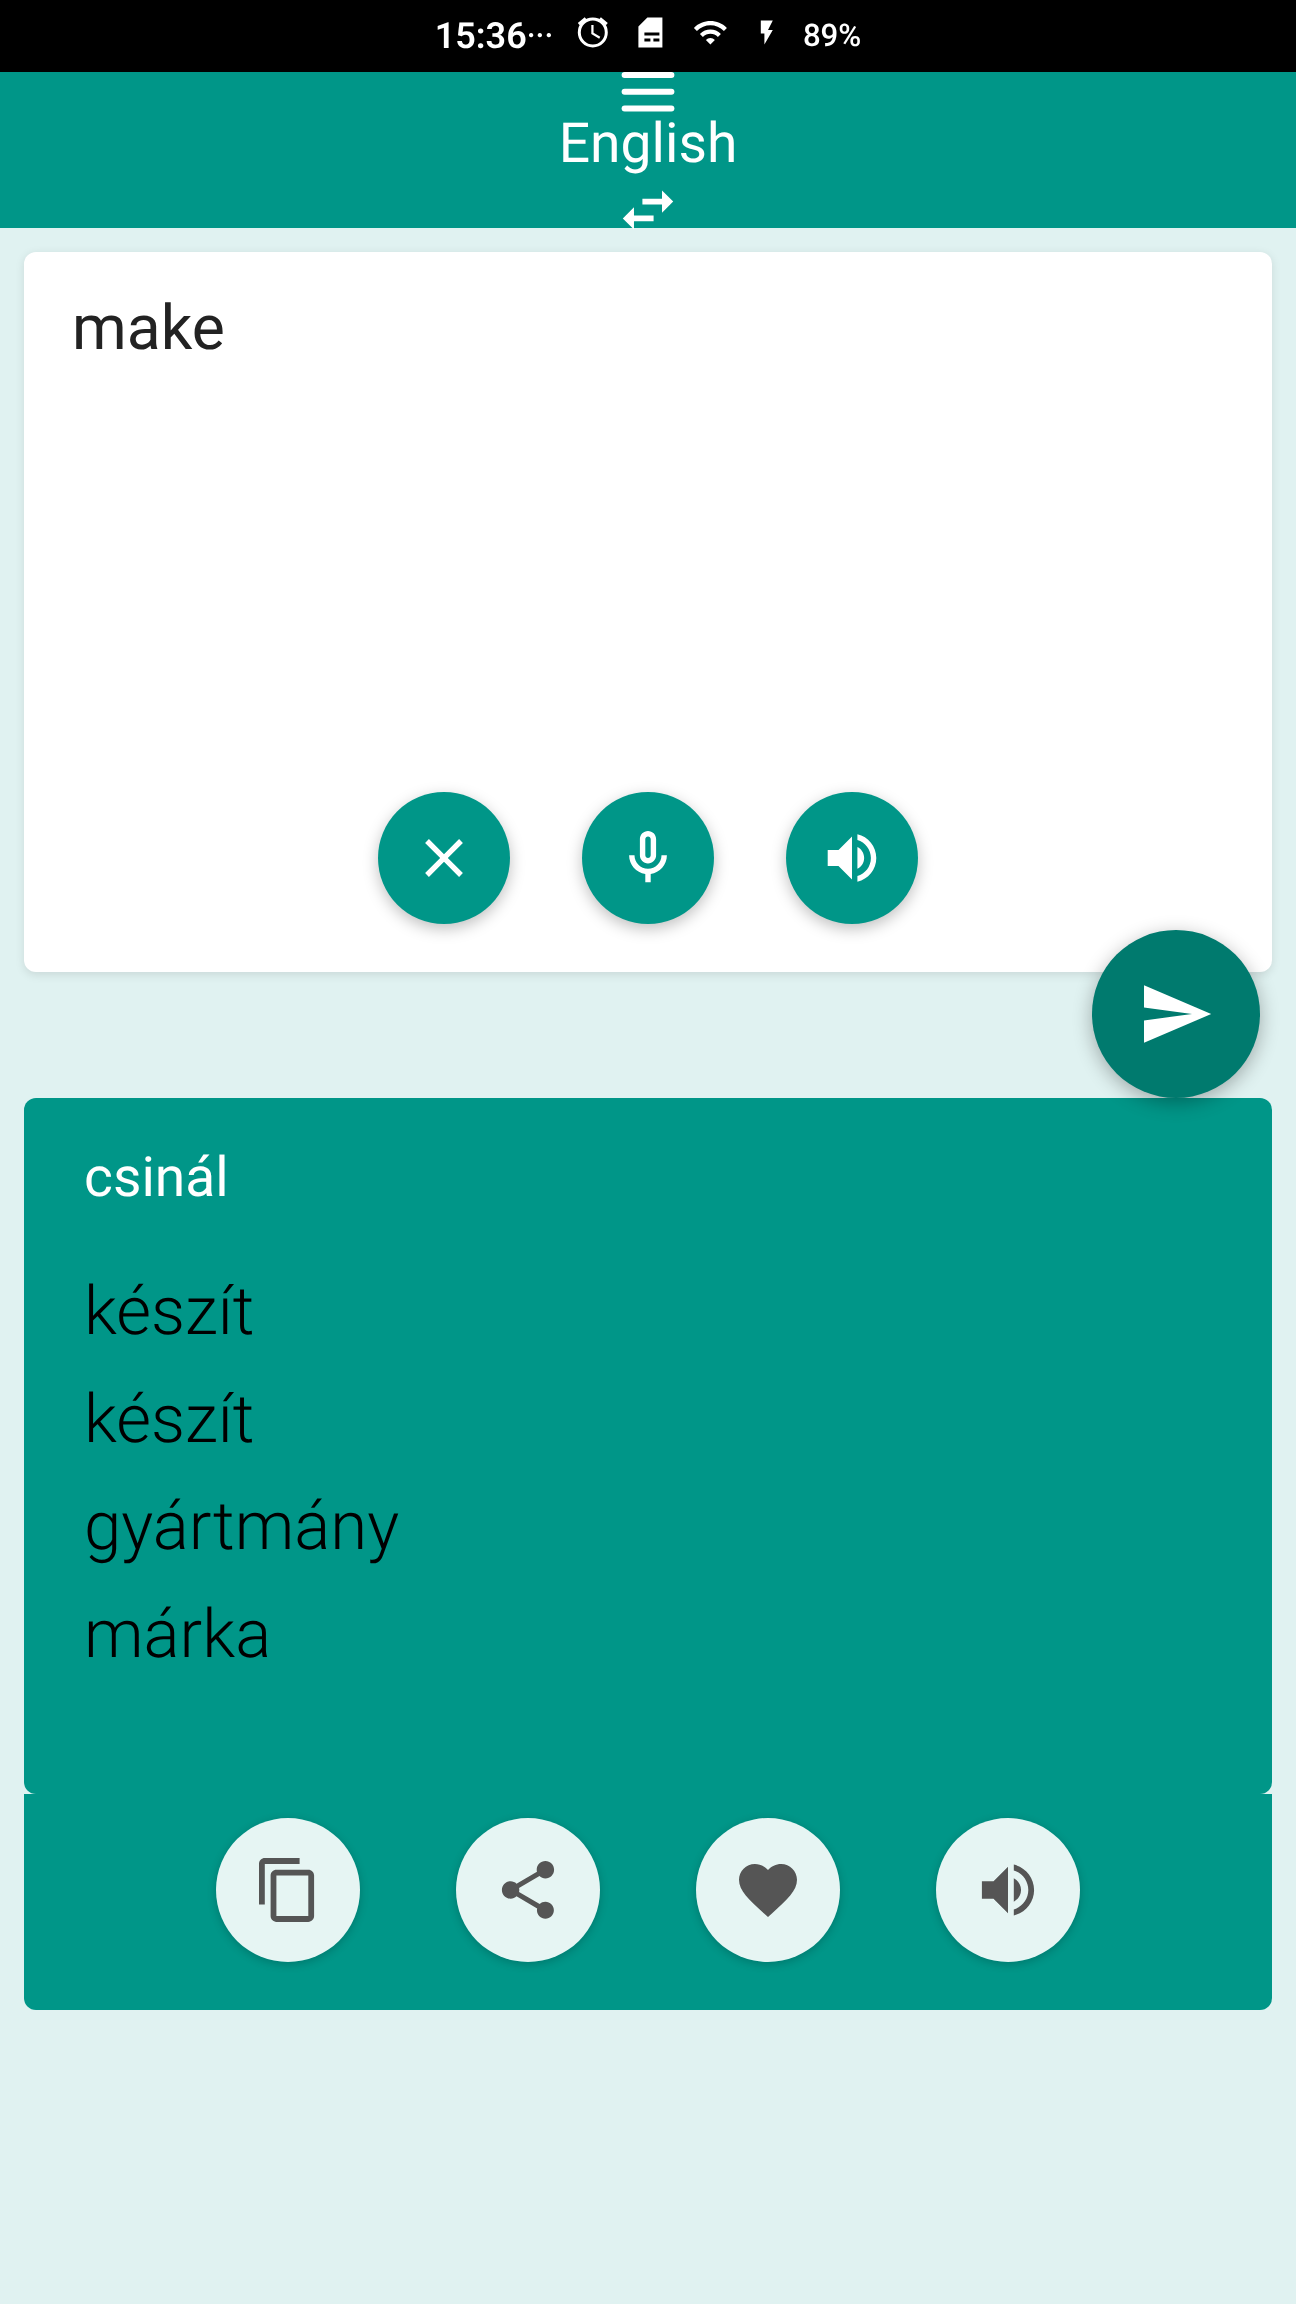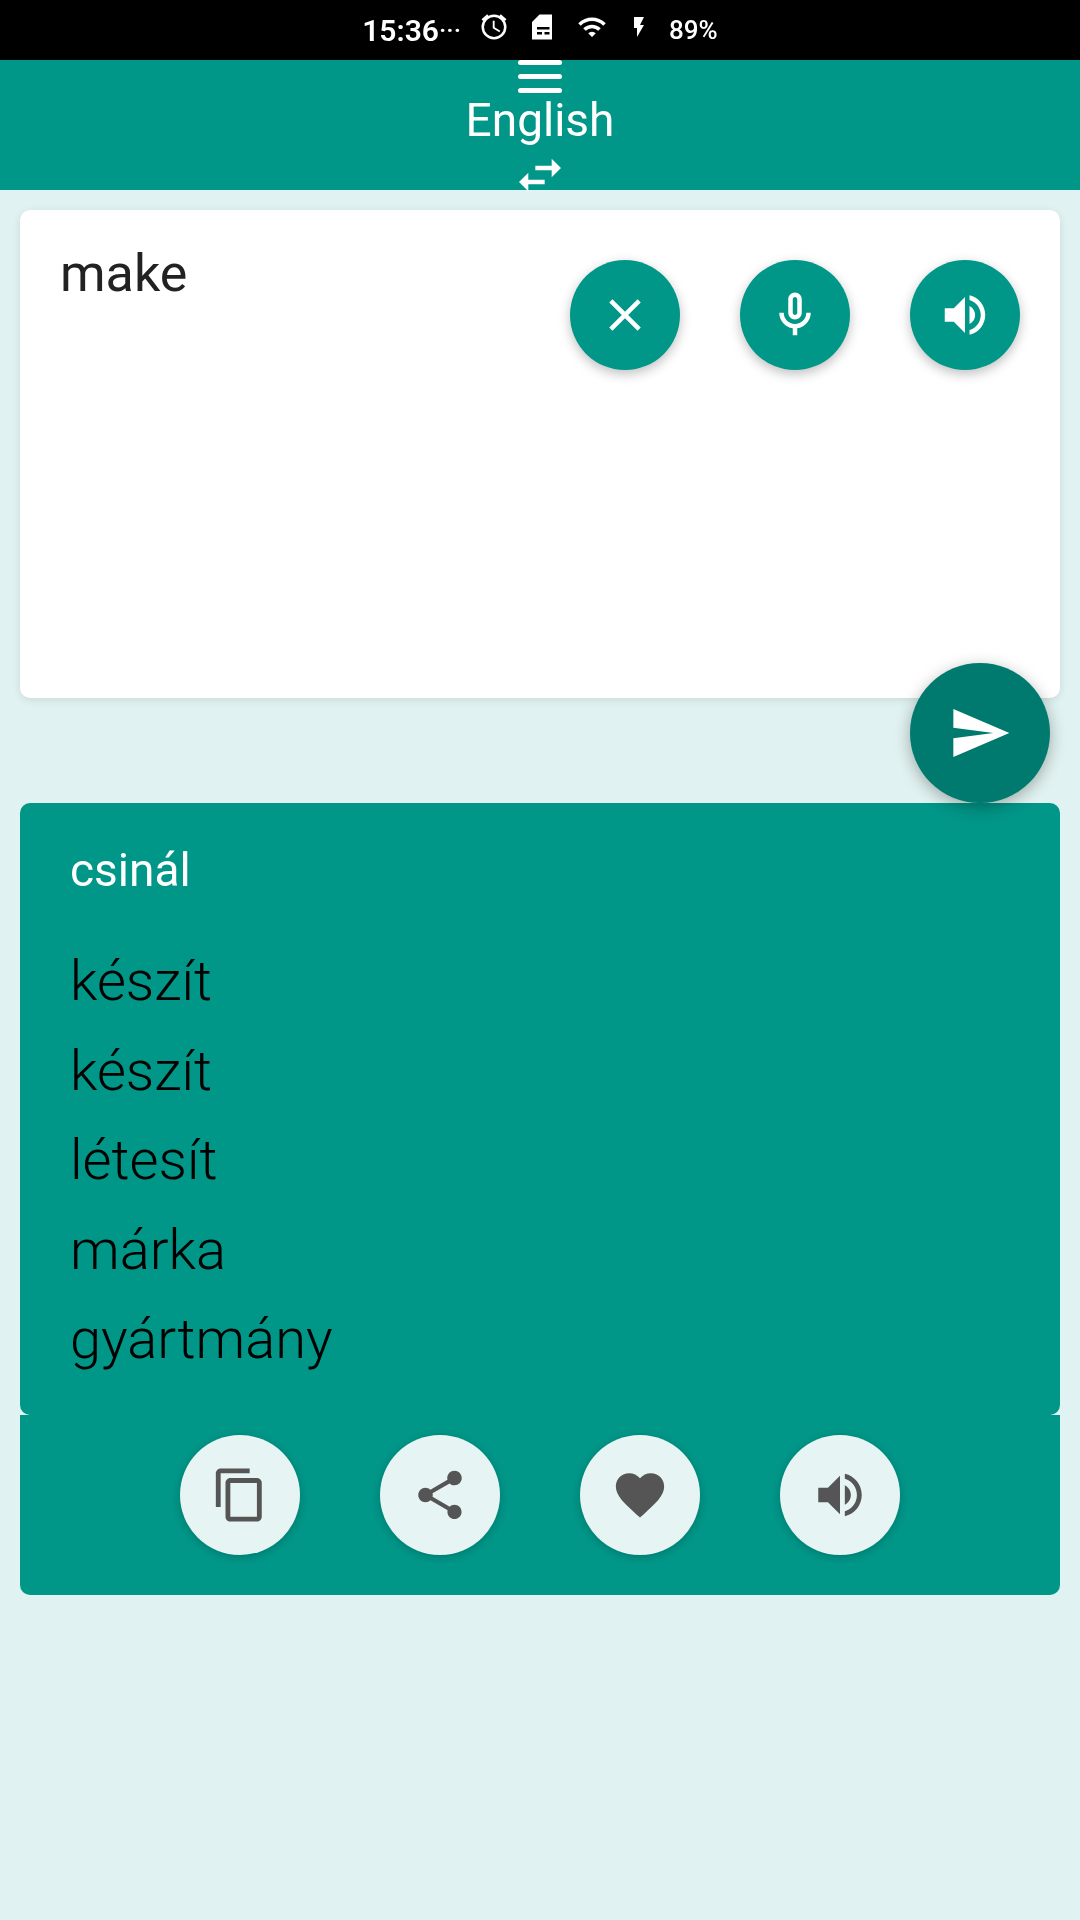--- a/index.html
+++ b/index.html
@@ -90,23 +90,23 @@
       height: 56px;
       fill: #fff;
     }
 
     
     .input-area {
       background: #fff;
       margin: 20px;
       border-radius: 10px;
       padding: 30px 40px 40px;
-      height: 488px;
-      display: flex;
-      flex-direction: row;
+      height: 600px;
+      display: flex;
+      flex-direction: column;
       justify-content: space-between;
       box-shadow: 0 2px 8px rgba(0,0,0,0.1);
     }
 
     .text-input {
       font-size: 52px;
       color: #222;
       border: none;
       outline: none;
       width: 100%;
@@ -307,23 +307,22 @@
         <path d="M2.01 21L23 12 2.01 3 2 10l15 2-15 2z"></path>
       </svg>
   </button>
 </div>
 
 <div class="translation-area">
   <div class="translation-primary">csinál</div>
   <div class="translation-secondary">
     <div>készít</div>
     <div>készít</div>
-    <div>létesít</div>
+    <div>gyártmány</div>
     <div>márka</div>
-    <div>gyártmány</div>
   </div>
 </div>
 
 <div class="bottom-bar">
   <button class="bottom-btn" title="Copy">
     <svg viewBox="0 0 24 24">
         <path d="M16 1H4c-1.1 0-2 .9-2 2v14h2V3h12V1zm3 4H8c-1.1 0-2 .9-2 2v14c0 1.1.9 2 2 2h11c1.1 0 2-.9 2-2V7c0-1.1-.9-2-2-2zm0 16H8V7h11v14z"></path>
       </svg>
   </button>
   <button class="bottom-btn" title="Share">

